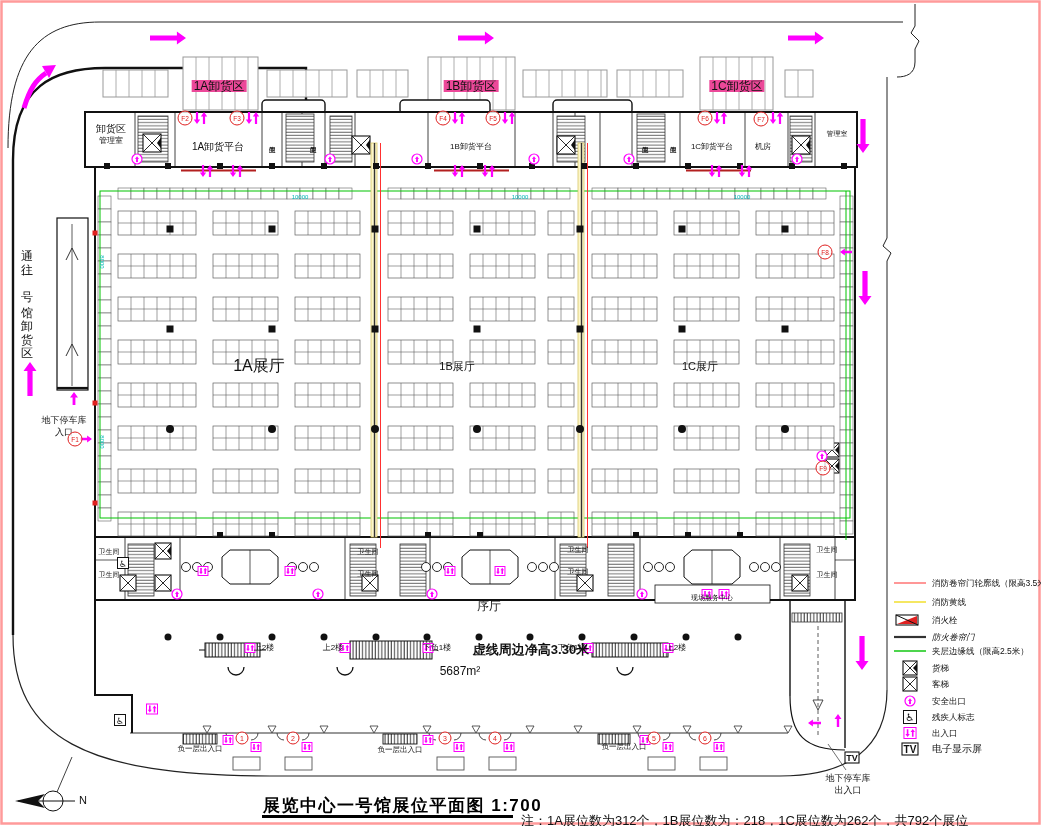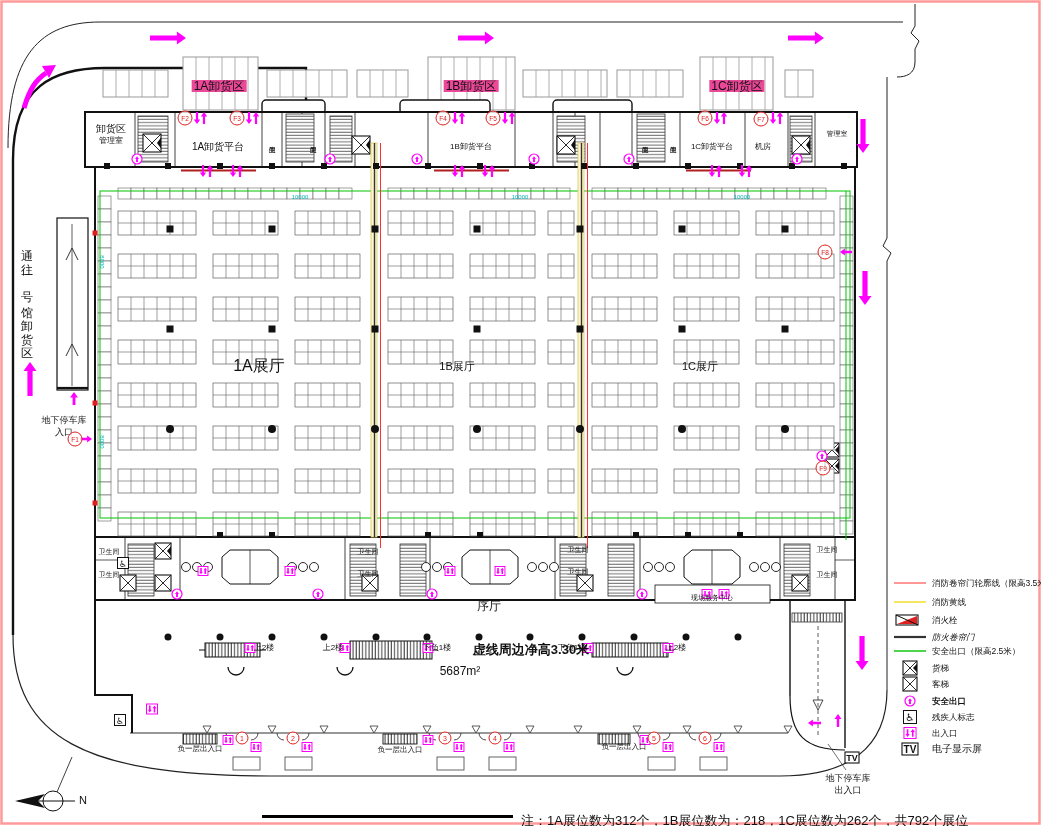--- a/index.html
+++ b/index.html
@@ -1050,20 +1050,23 @@
   <div class="lbl" style="left:64px;top:432px;font-size:9px;">入口</div>
 
   <div class="lbl" style="left:489px;top:606px;font-size:12px;">序厅</div>
   <div class="lbl" style="left:712px;top:597px;font-size:7px;">现场服务中心</div>
   <div class="lbl" style="left:531px;top:649px;font-size:13px;font-weight:bold;">虚线周边净高3.30米</div>
   <div class="lbl" style="left:444px;top:671px;font-size:12px;margin-left:16px;">5687m²</div>
 
   <div class="lbl" style="left:848px;top:778px;font-size:9px;">地下停车库</div>
   <div class="lbl" style="left:848px;top:790px;font-size:9px;">出入口</div>
 
+  <div class="title-row">
+    <span>展览中心一号馆展位平面图</span>&nbsp;<span>1:700</span>
+  </div>
   <div class="underline"></div>
   <div class="lbl left" style="left:521px;top:820px;font-size:13px;">注：1A展位数为312个，1B展位数为：218，1C展位数为262个，共792个展位</div>
   <div class="lbl" style="left:83px;top:800px;font-size:11px;">N</div>
 <div class="lbl v" style="left: 272px; top: 141px; font-size: 6.5px;">卫生间</div>
     <div class="lbl v" style="left: 313px; top: 141px; font-size: 6.5px;">卫生间</div>
     <div class="lbl v" style="left: 645px; top: 141px; font-size: 6.5px;">卫生间</div>
     <div class="lbl v" style="left: 673px; top: 141px; font-size: 6.5px;">卫生间</div>
     <div class="lbl " style="left: 109px; top: 551px; font-size: 7px;">卫生间</div>
     <div class="lbl " style="left: 109px; top: 574px; font-size: 7px;">卫生间</div>
     <div class="lbl " style="left: 368px; top: 551px; font-size: 7px;">卫生间</div>
@@ -1097,20 +1100,20 @@
     <div class="num" style="left: 242px; top: 738px;">1</div>
     <div class="num" style="left: 293px; top: 738px;">2</div>
     <div class="num" style="left: 445px; top: 738px;">3</div>
     <div class="num" style="left: 495px; top: 738px;">4</div>
     <div class="num" style="left: 654px; top: 738px;">5</div>
     <div class="num" style="left: 705px; top: 738px;">6</div>
     <div class="lbl left" style="left: 932px; top: 583px; font-size: 8.5px;">消防卷帘门轮廓线（限高3.5米）</div>
     <div class="lbl left" style="left: 932px; top: 602px; font-size: 8.5px;">消防黄线</div>
     <div class="lbl left" style="left: 932px; top: 620px; font-size: 8.5px;">消火栓</div>
     <div class="lbl left" style="left: 932px; top: 637px; font-size: 8.5px; font-style: italic;">防火卷帘门</div>
-    <div class="lbl left" style="left: 932px; top: 651px; font-size: 8.5px;">安全出口（限高2.5米）</div>
+    <div class="lbl left" style="left: 932px; top: 651px; font-size: 8.5px;">夹层边缘线（限高2.5米）</div>
     <div class="lbl left" style="left: 932px; top: 668px; font-size: 8.5px;">货梯</div>
     <div class="lbl left" style="left: 932px; top: 684px; font-size: 8.5px;">客梯</div>
-    <div class="lbl left" style="left: 932px; top: 701px; font-size: 8.5px; font-weight: bold;">安全出口</div>
+    <div class="lbl left" style="left: 932px; top: 701px; font-size: 8.5px;">安全出口</div>
     <div class="lbl left" style="left: 932px; top: 717px; font-size: 8.5px;">残疾人标志</div>
     <div class="lbl left" style="left: 932px; top: 733px; font-size: 8.5px;">出入口</div>
     <div class="lbl left" style="left: 932px; top: 749px; font-size: 10px;">电子显示屏</div>
   </div>
 
 </body></html>

